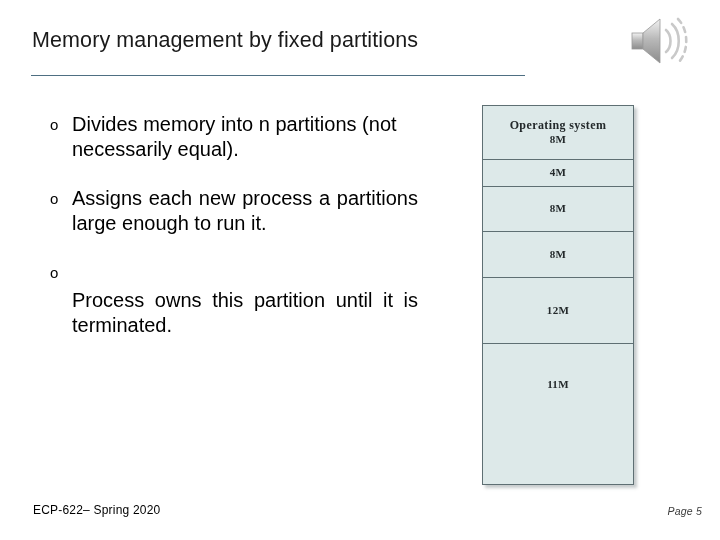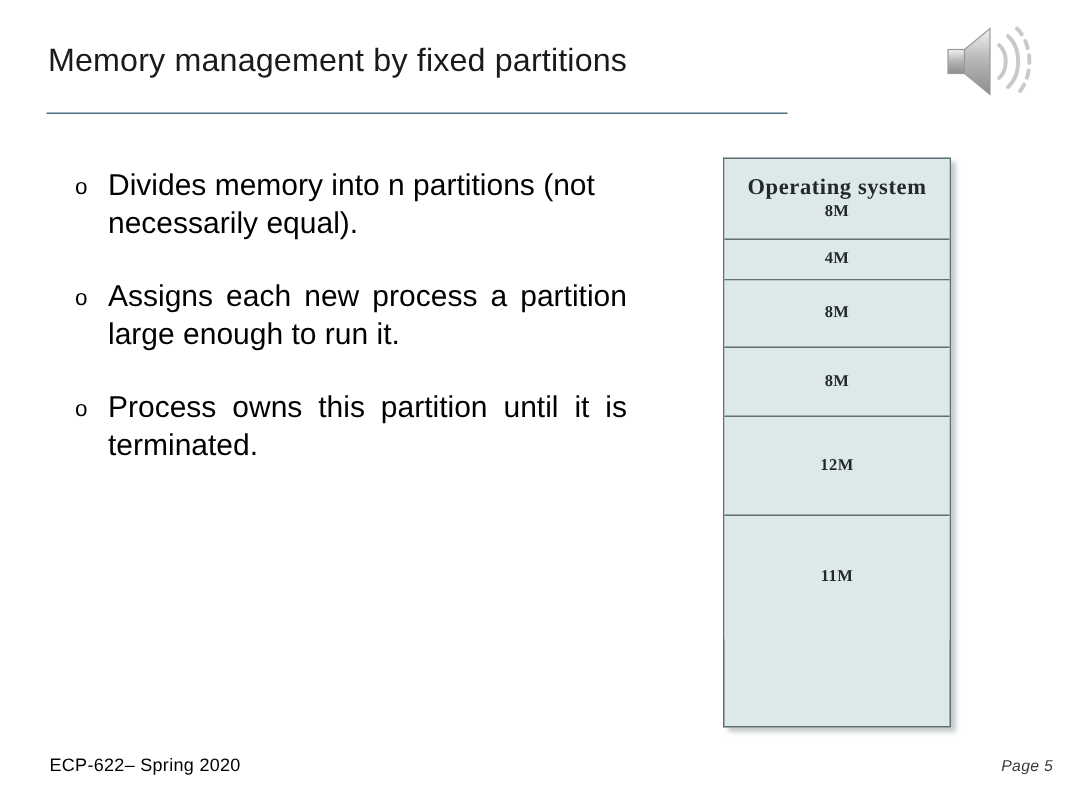--- a/index.html
+++ b/index.html
@@ -82,21 +82,21 @@
     font-size: 20px;
     line-height: 25px;
     color: #000000;
   }
   .bullet-text.justified {
     text-align: justify;
     text-align-last: left;
   }
   .b1 { width: 336px; }
   .b2 { width: 316px; }
-  .b3 { width: 338px; }
+  .b3 { width: 338px; margin-top: 28px; }
 
   
   .mem-figure {
     position: absolute;
     left: 482px;
     top: 105px;
     width: 152px;
     height: 380px;
     box-sizing: border-box;
     border: 1.5px solid #5e6f73;
@@ -115,21 +115,21 @@
     font-weight: bold;
     font-size: 11px;
     color: #23292b;
     letter-spacing: 0.3px;
     line-height: 1.25;
   }
   .mem-block:last-child {
     border-bottom: none;
   }
   .mem-os-label {
-    font-size: 15px;
+    font-size: 12px;
     letter-spacing: 0.4px;
   }
 
   
   .footer-left {
     position: absolute;
     left: 33px;
     top: 503px;
     font-size: 12px;
     color: #000000;
@@ -176,21 +176,21 @@
 
   <div class="bullets">
 
     <div class="bullet-row">
       <span class="bullet-marker">o</span>
       <span class="bullet-text b1">Divides memory into n partitions (not necessarily equal).</span>
     </div>
 
     <div class="bullet-row">
       <span class="bullet-marker">o</span>
-      <span class="bullet-text b2 justified">Assigns  each  new  process  a partition large enough to run it.</span>
+      <span class="bullet-text b2 justified">Assigns  each  new  process  a partitions large enough to run it.</span>
     </div>
 
     <div class="bullet-row">
       <span class="bullet-marker">o</span>
       <span class="bullet-text b3 justified">Process owns this partition until it is terminated.</span>
     </div>
 
   </div>
 
   <div class="mem-figure" id="mem-figure" style="background: rgb(221, 233, 233); border-color: rgb(94, 111, 115);">

